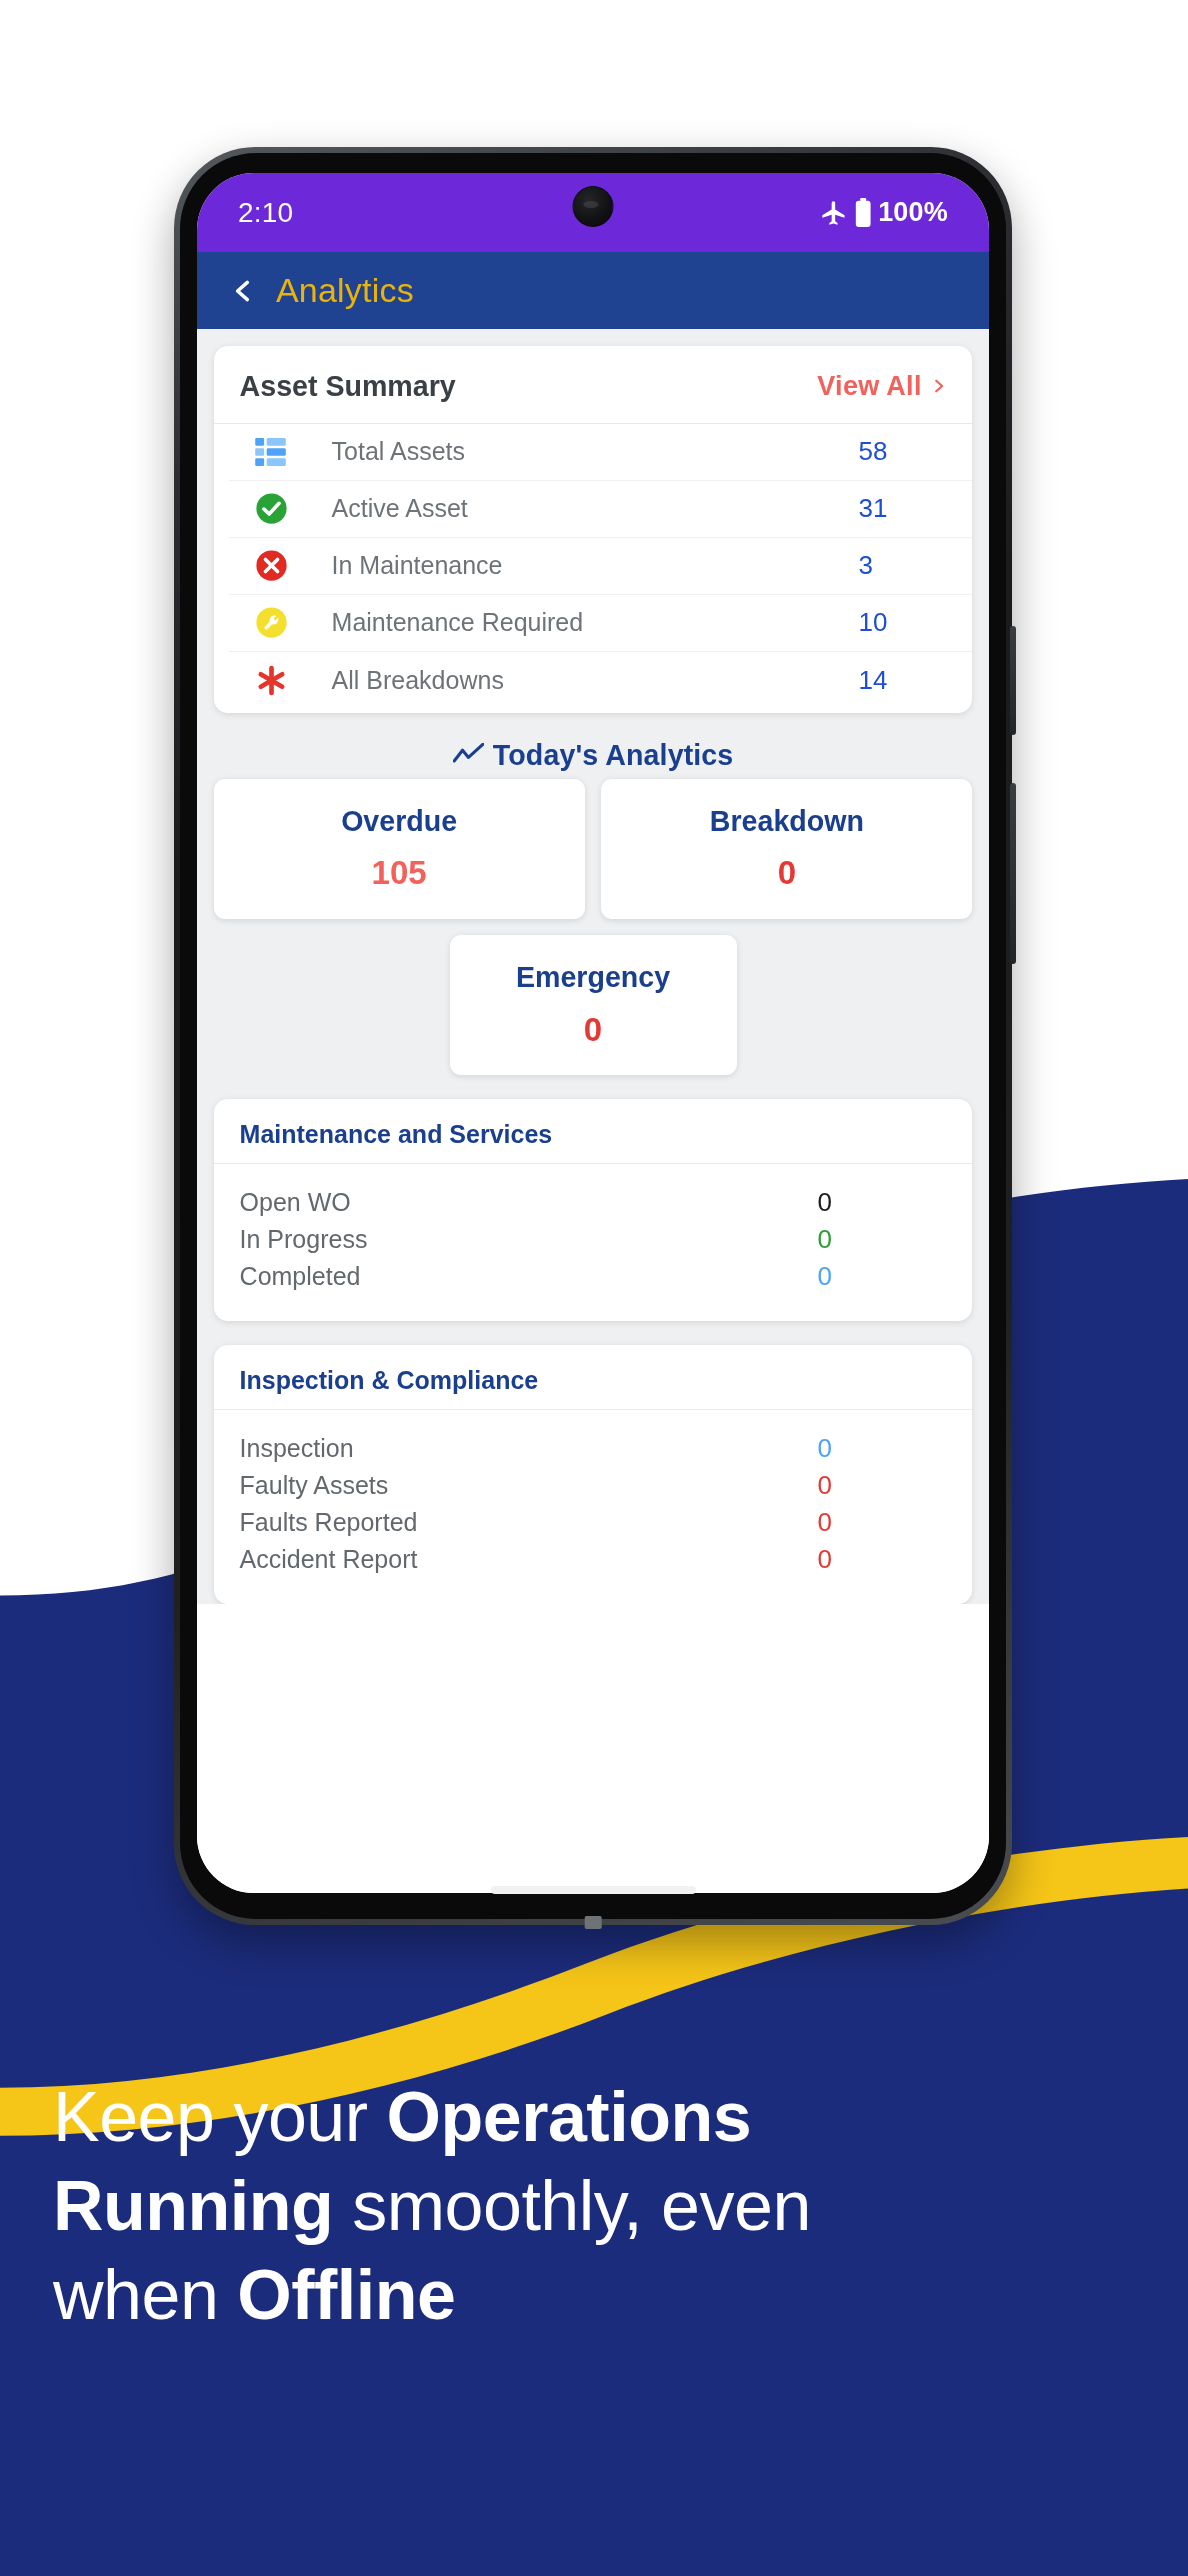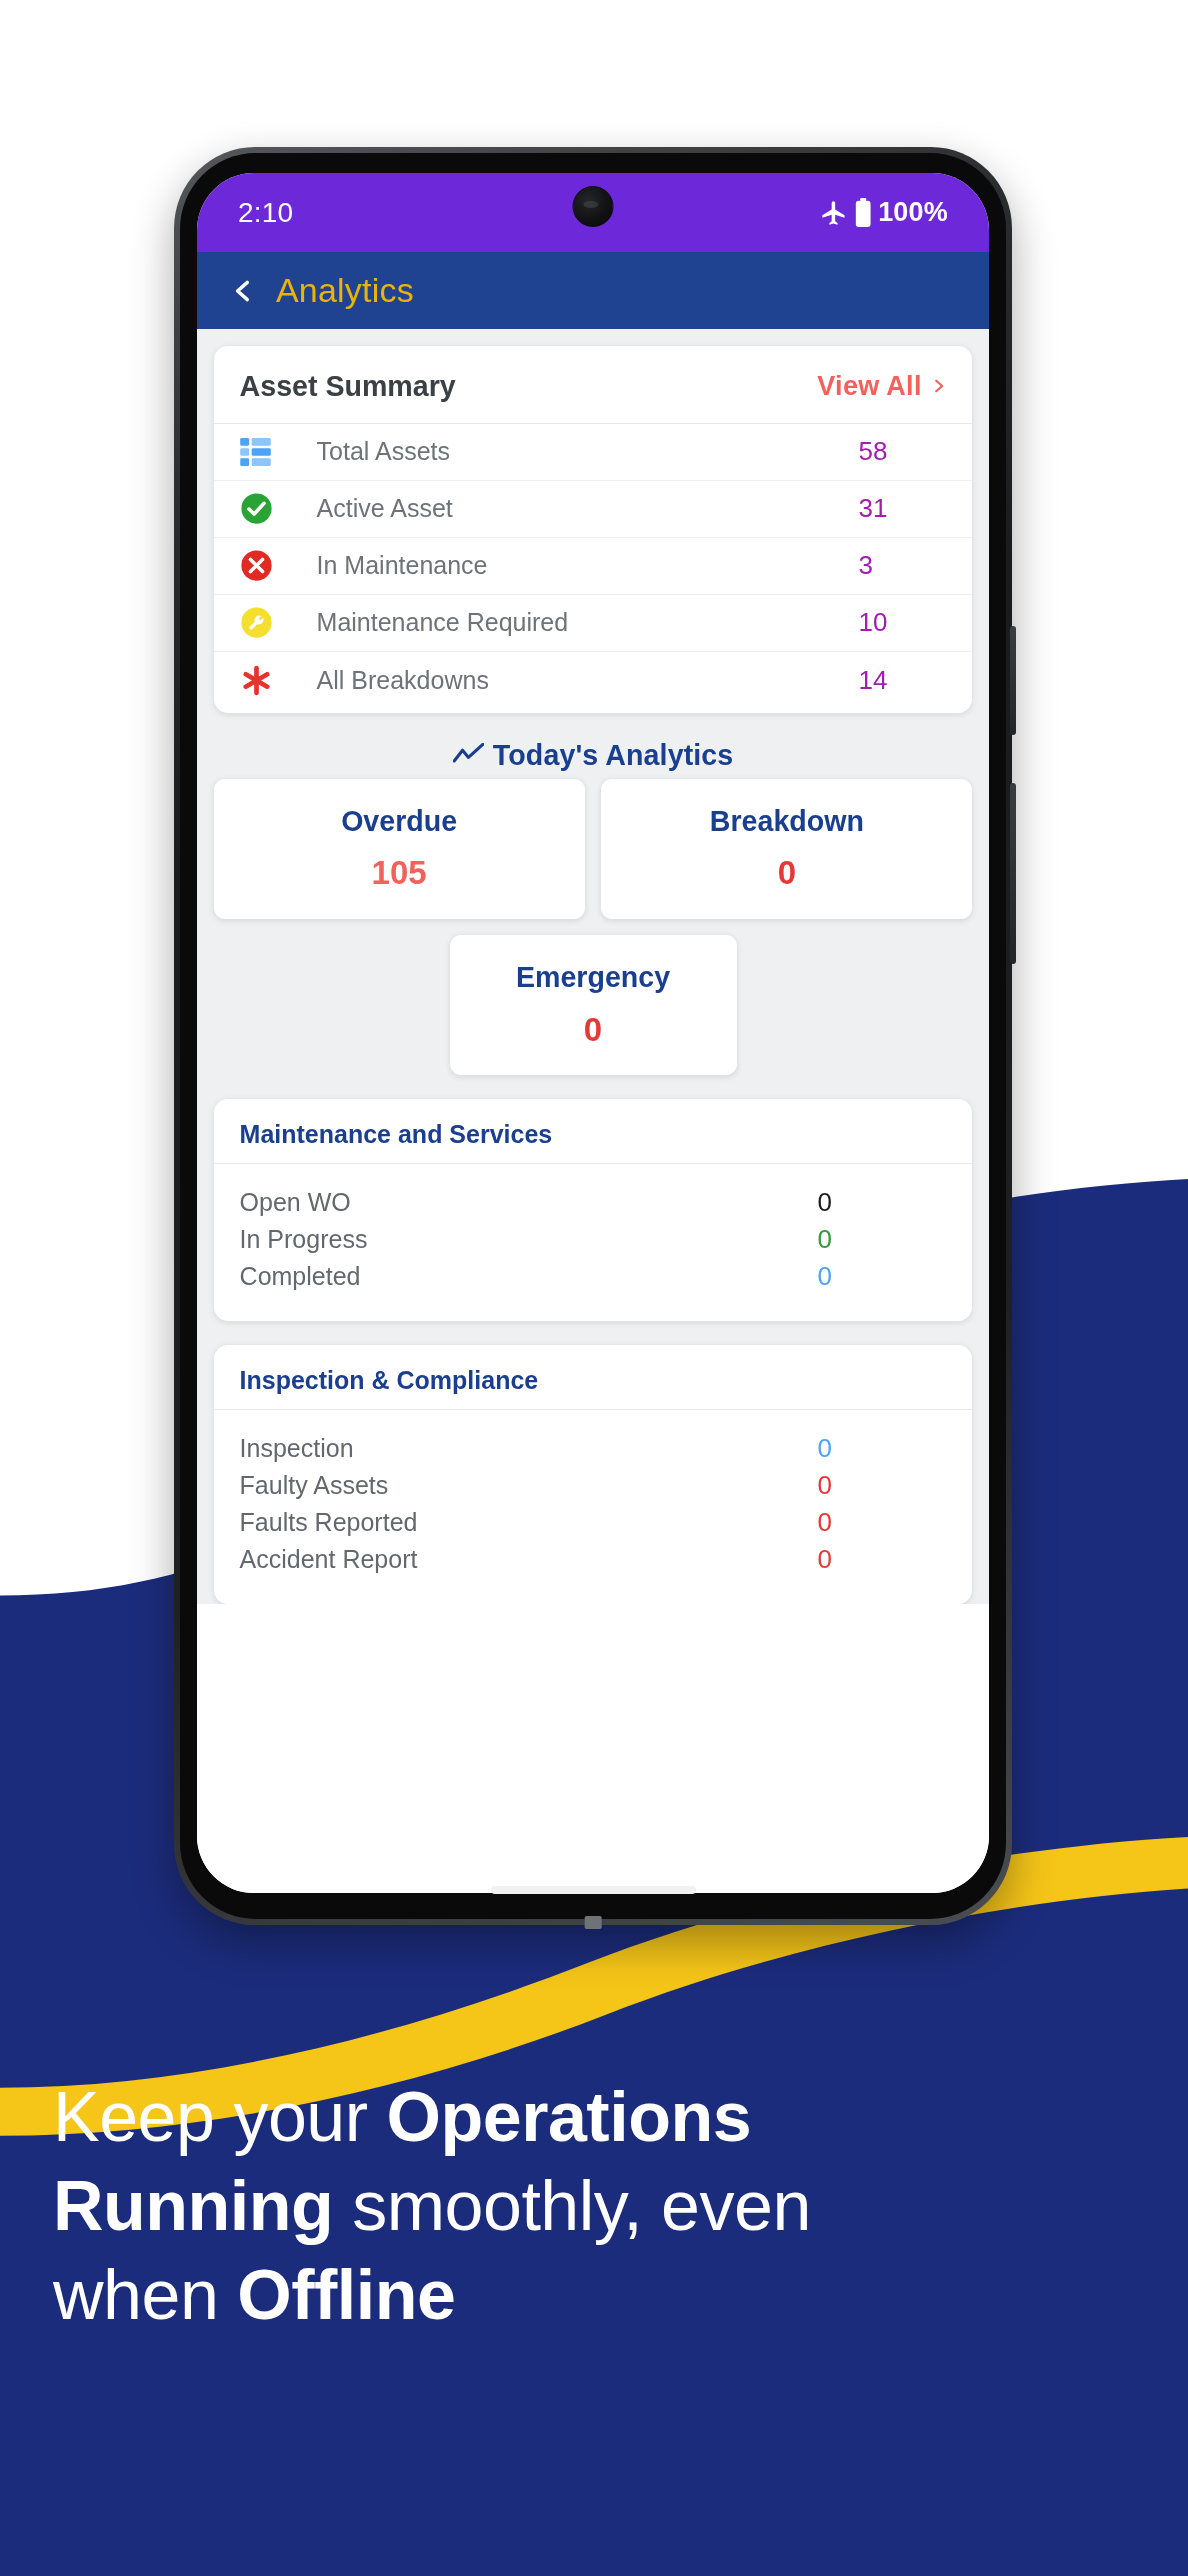--- a/index.html
+++ b/index.html
@@ -113,25 +113,26 @@
   #asset-summary-title { font-size:28.6px; font-weight:700; color:#3a4046; }
   #view-all { margin-left:auto; display:flex; align-items:center; gap:9px; color:#f2615b; }
   #view-all-label { font-size:27px; font-weight:600; letter-spacing:0.3px; }
   #view-all-chevron { width:15.7px; height:22px; }
 
   .asset-row {
     display:flex; align-items:center;
     padding:0 26px;
     height:57px;
     border-bottom:0.9px solid #eef0f1;
+    margin-left:15px;
   }
   .asset-row:last-child { border-bottom:none; }
   .asset-icon { width:53px; display:flex; align-items:center; justify-content:flex-start; }
   .asset-label { font-size:25px; color:#6d7378; flex:1 1 auto; padding-left:24px; }
-  .asset-value { font-size:26px; color:#a21caf; width:88px; text-align:left; }
+  .asset-value { font-size:26px; color:#1d4ed8; width:88px; text-align:left; }
 
   
   #today-heading {
     display:flex; align-items:center; justify-content:center; gap:9.2px;
     padding:26px 0 7px 0;
   }
   #today-heading-text { font-size:28.6px; font-weight:700; color:#1b3f8f; letter-spacing:0.1px; }
 
   
   #metric-row-1 { display:flex; gap:16.6px; padding:0 16.6px; }

